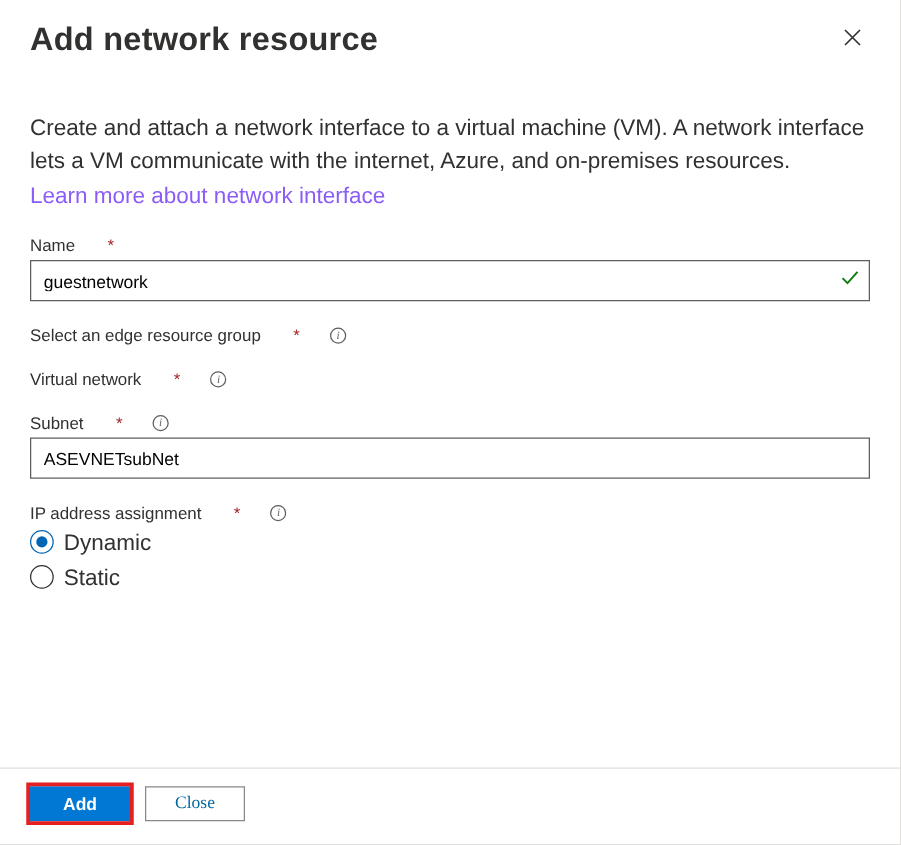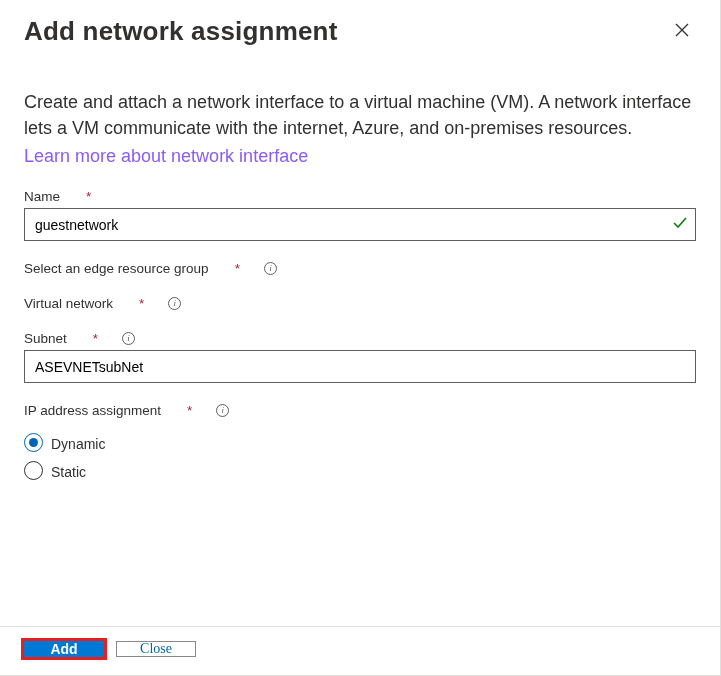--- a/index.html
+++ b/index.html
@@ -18,37 +18,37 @@
   .info-icon { width:13px; height:13px; border:1px solid #605e5c; border-radius:50%; display:inline-flex; align-items:center; justify-content:center; font-size:9px; font-style:italic; font-family:Georgia,serif; color:#605e5c; line-height:1; cursor:default; }
   .text-input { width:100%; height:33px; border:1px solid #605e5c; padding:0 10px; font-size:14px; outline:none; position:relative; background:#fff; }
   .input-wrap { position:relative; }
   .check { position:absolute; right:8px; top:50%; transform:translateY(-50%); color:#107c10; }
   .check svg { width:16px; height:16px; }
   .select { width:100%; height:33px; border:1px solid #605e5c; padding:0 10px; font-size:14px; background:#fff; display:flex; align-items:center; justify-content:space-between; cursor:pointer; }
   .select.focused { border:2px solid #0065b3; padding:0 9px; }
   .chev svg { width:12px; height:12px; }
   .chev { color:#323130; display:flex; }
   .radio-group { margin-top:6px; }
-  .radio-row { display:flex; align-items:flex-end; gap:8px; font-size:14px; height:28px; cursor:pointer; }
+  .radio-row { display:flex; align-items:flex-start; gap:8px; font-size:18px; height:28px; cursor:pointer; }
   .radio-outer { width:19px; height:19px; border-radius:50%; border:1px solid #323130; display:flex; align-items:center; justify-content:center; }
   .radio-outer.sel { border:1px solid #0065b3; }
   .radio-inner { width:9px; height:9px; border-radius:50%; background:#0065b3; }
   .footer { border-top:1px solid #e1dfdd; padding:14px 24px 18px 24px; display:flex; gap:12px; background:#fff; }
-  .btn { height:16px; min-width:80px; padding:0 16px; font-size:14px; display:inline-flex; align-items:center; justify-content:center; cursor:pointer; user-select:none; }
+  .btn { height:28px; min-width:80px; padding:0 16px; font-size:14px; display:inline-flex; align-items:center; justify-content:center; cursor:pointer; user-select:none; }
   .btn-primary { background:#0078d4; color:#fff; border:none; font-weight:600; }
   .hl { outline:3px solid #e62020; outline-offset:0; }
   .btn-secondary { background:#fff; color:#0369a1; border:1px solid #8a8886;font-family:Liberation Serif, serif; }
 </style>
 </head>
 <body>
 
 <div class="pane">
 
   <div class="header">
-    <div class="title">Add network assignment</div>
+    <div class="title">Add network resource</div>
     <div class="close-btn">
       <svg viewBox="0 0 14 14">
           <path d="M1 1 L13 13 M13 1 L1 13" stroke="currentColor" stroke-width="1.3" fill="none"></path>
         </svg>
     </div>
   </div>
 
   <div class="body">
 
     <div class="desc">

